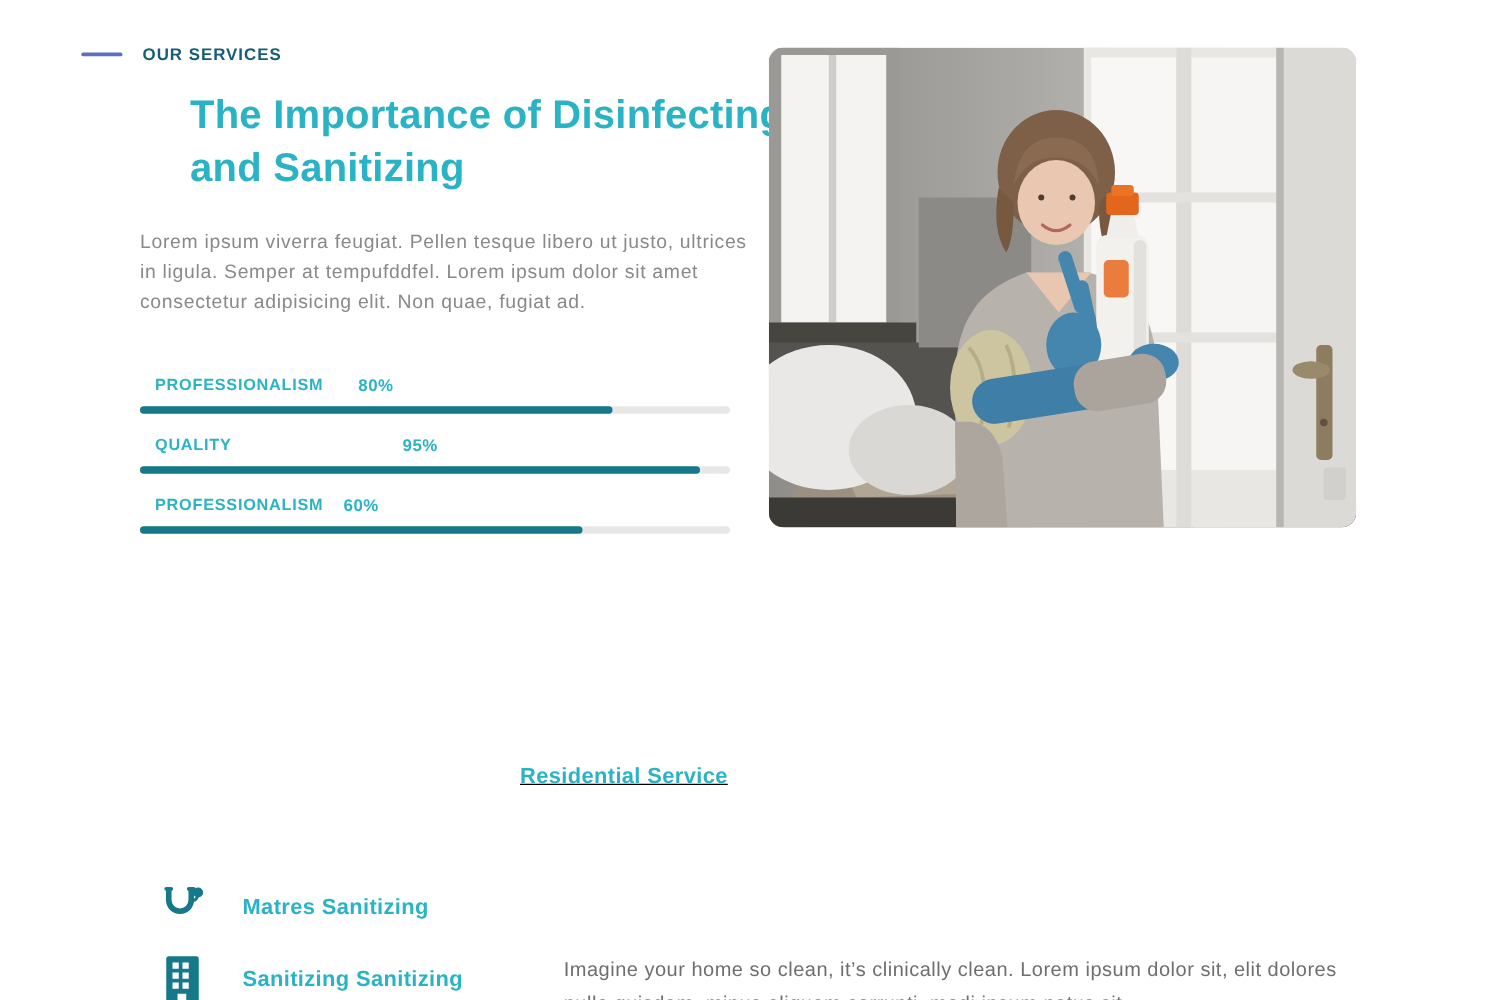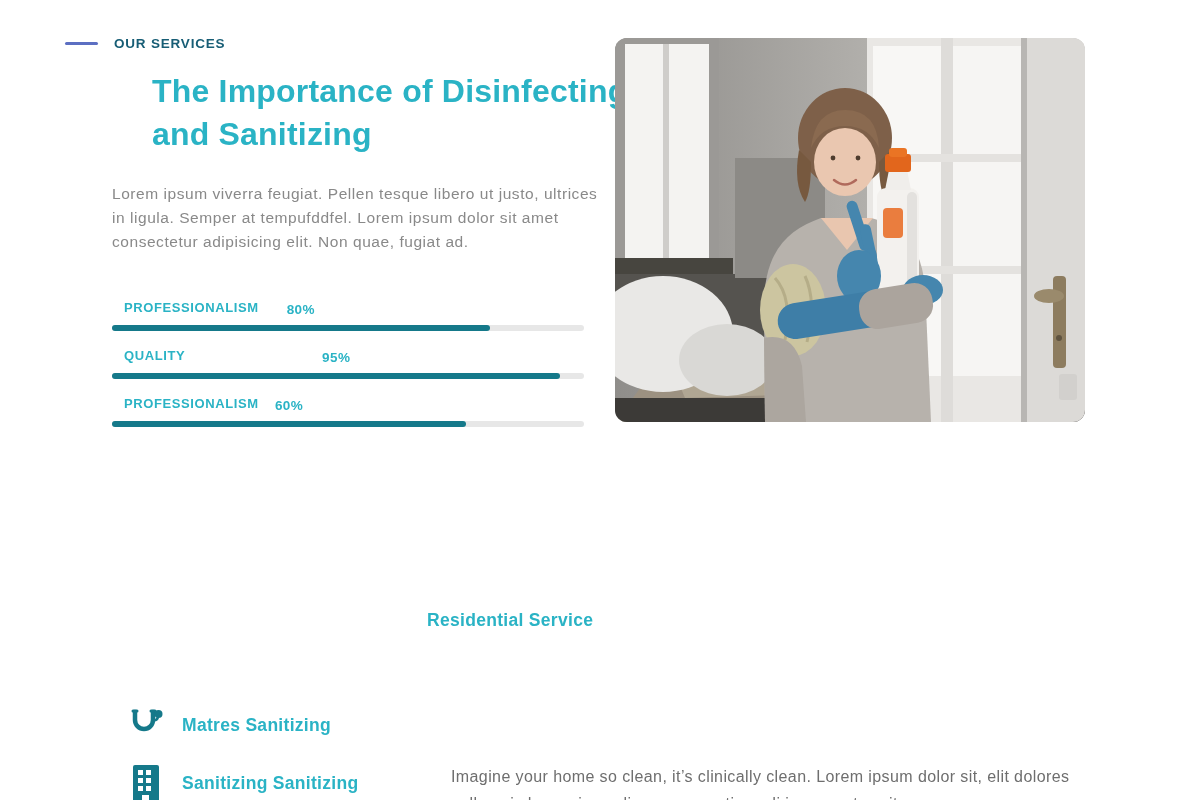--- a/index.html
+++ b/index.html
@@ -29,28 +29,28 @@
   .skill-value { color:#2ab3c5; font-size:13.5px; font-weight:bold; letter-spacing:0.4px; }
   .skill-track { width:100%; height:6px; background:#e7e7e7; border-radius:3px; }
   .skill-fill { height:6px; background:#15798a; border-radius:3px; }
 
   
   .photo { position:absolute; left:615px; top:38px; width:470px; height:384px;
            border-radius:12px; overflow:hidden; }
   .photo svg { display:block; }
 
   
-  .tabs { position:absolute; left:427px; top:608px; display:flex; gap:14px; }
+  .tabs { position:absolute; left:416px; top:608px; display:flex; gap:14px;text-decoration:underline; }
   .tab { border:none; background:none; cursor:pointer; font-family:inherit;
          font-size:17.5px; font-weight:bold; letter-spacing:0.3px; color:#1d4d5e; padding:2px 0; }
   .tab.active { color:#2ab3c5; }
 
   
   .service-menu { position:absolute; left:128px; top:703px; }
-  .menu-item { display:flex; align-items:center; gap:18px; height:44px; margin-bottom:14px; cursor:pointer; }
+  .menu-item { display:flex; align-items:center; gap:30px; height:44px; margin-bottom:14px; cursor:pointer; }
   .menu-icon { width:36px; height:40px; display:flex; align-items:center; justify-content:center; }
   .menu-label { color:#2ab3c5; font-size:17.5px; font-weight:bold; letter-spacing:0.3px; }
 
   
   .detail-heading { position:absolute; left:451px; top:708px; color:#2ab3c5;
                     font-size:25px; font-weight:bold; letter-spacing:0.2px; }
   .detail-par { position:absolute; left:451px; top:763px; width:632px;
                 color:#6e6e6e; font-size:16px; line-height:27px; letter-spacing:0.4px; }
 </style>
 </head>

